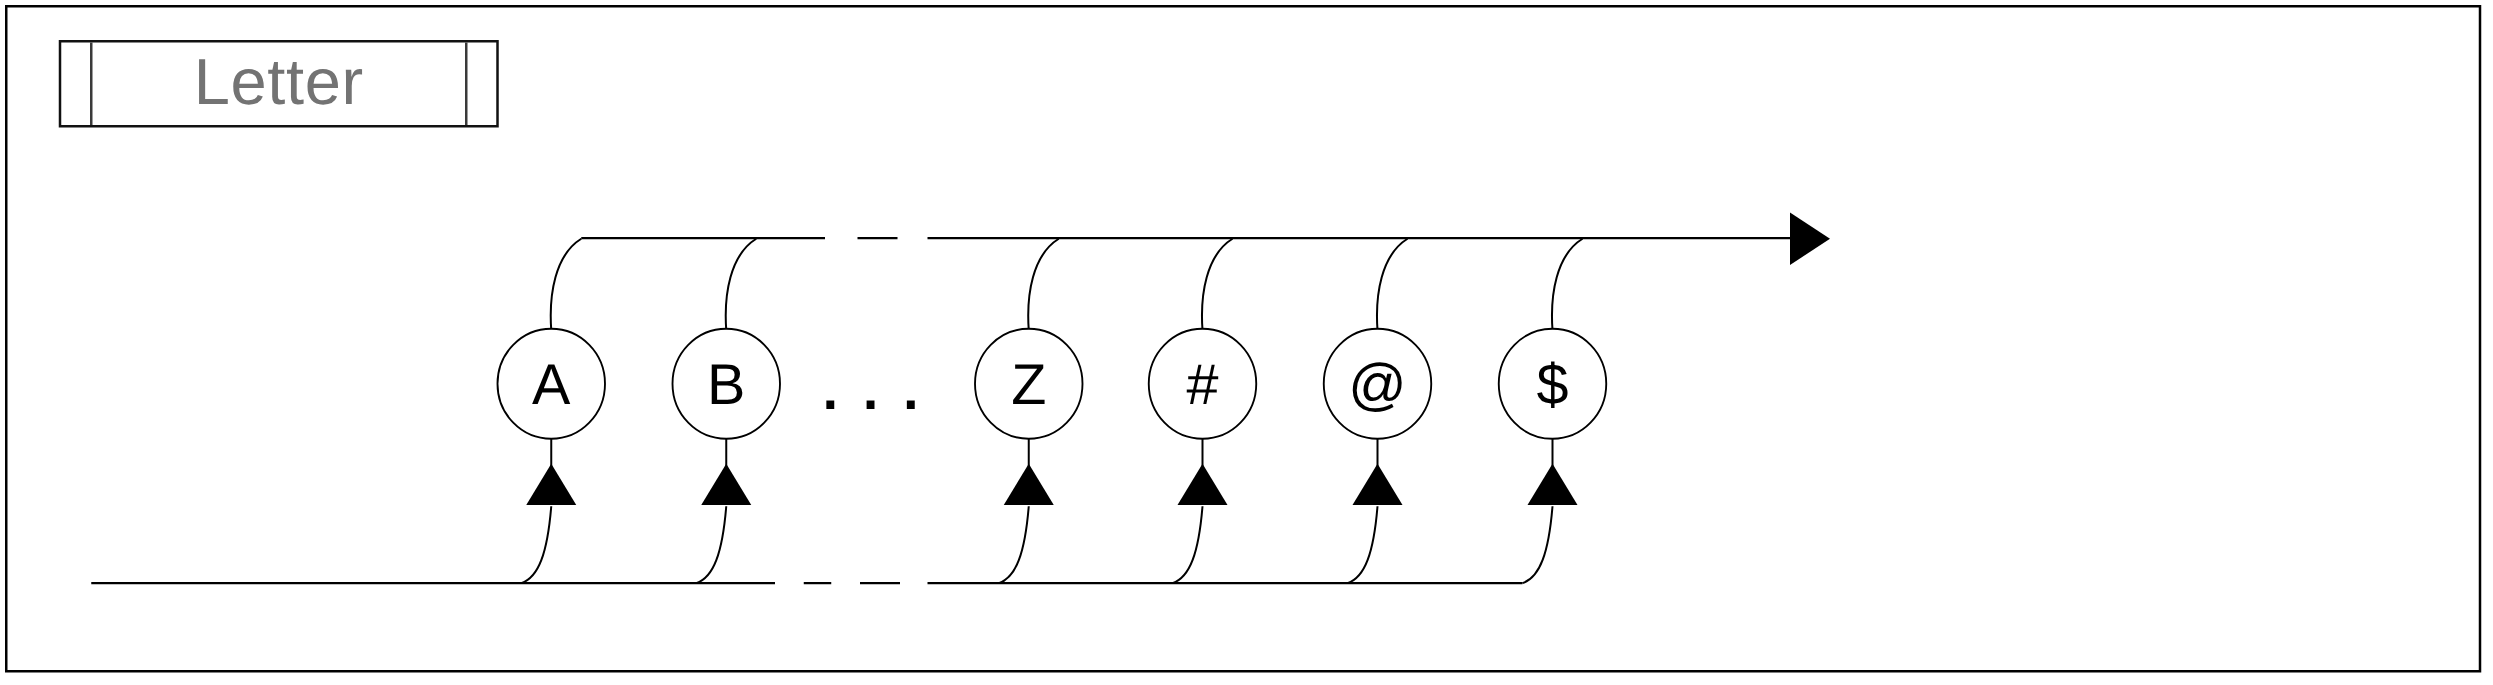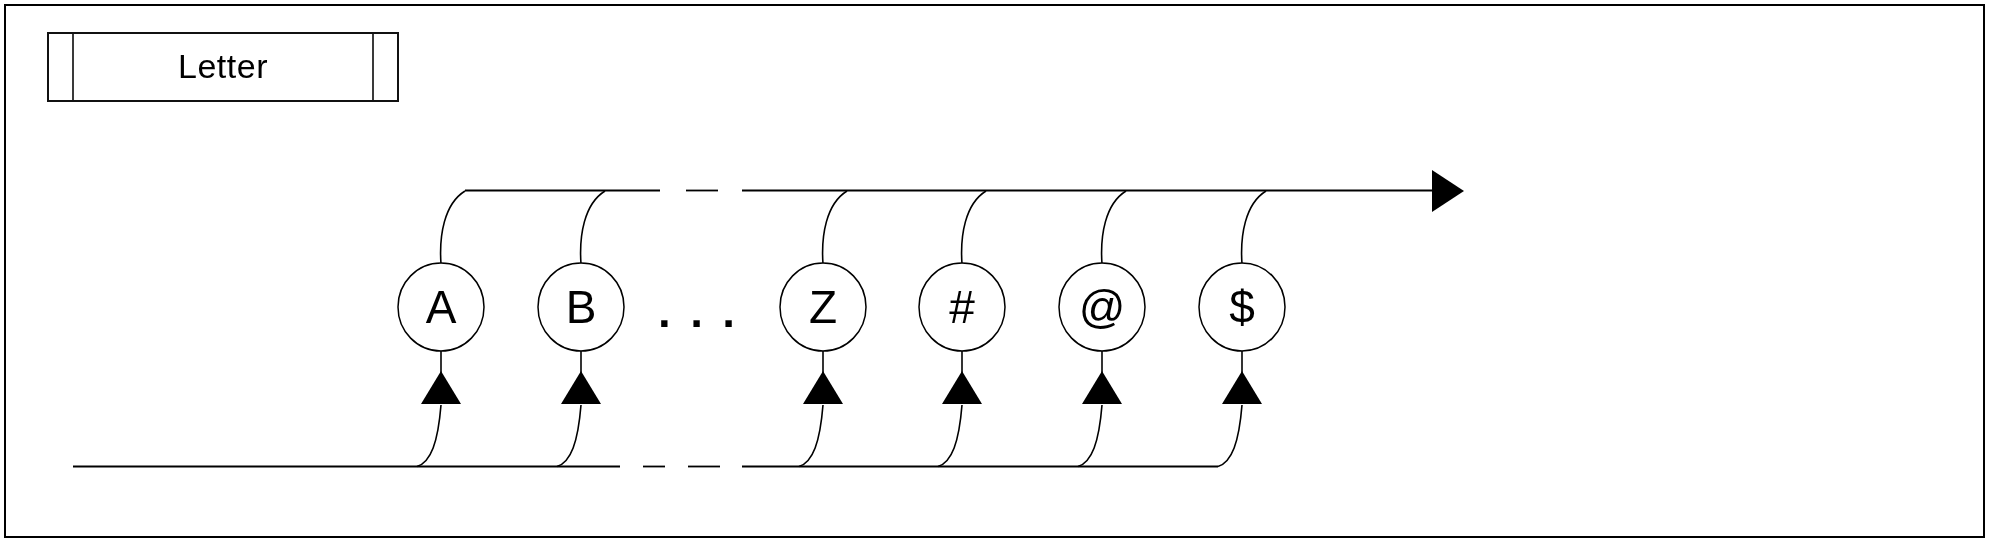--- a/index.html
+++ b/index.html
@@ -41,23 +41,23 @@
   .title-box .inner-line {
     position: absolute;
     top: 0;
     bottom: 0;
     width: 2px;
     background: #3a3a3a;
   }
   .title-box .inner-line.left  { left: 23px; }
   .title-box .inner-line.right { right: 23px; }
   .title-box .title-text {
-    font-size: 34px;
+    font-size: 52px;
     line-height: 1;
-    color: #000000;
+    color: #737373;
     letter-spacing: 0.5px;
     padding-bottom: 2px;
   }
   svg.rail {
     position: absolute;
     left: 0;
     top: 0;
   }
   svg .node-symbol {
     font-family: "Liberation Sans", sans-serif;

